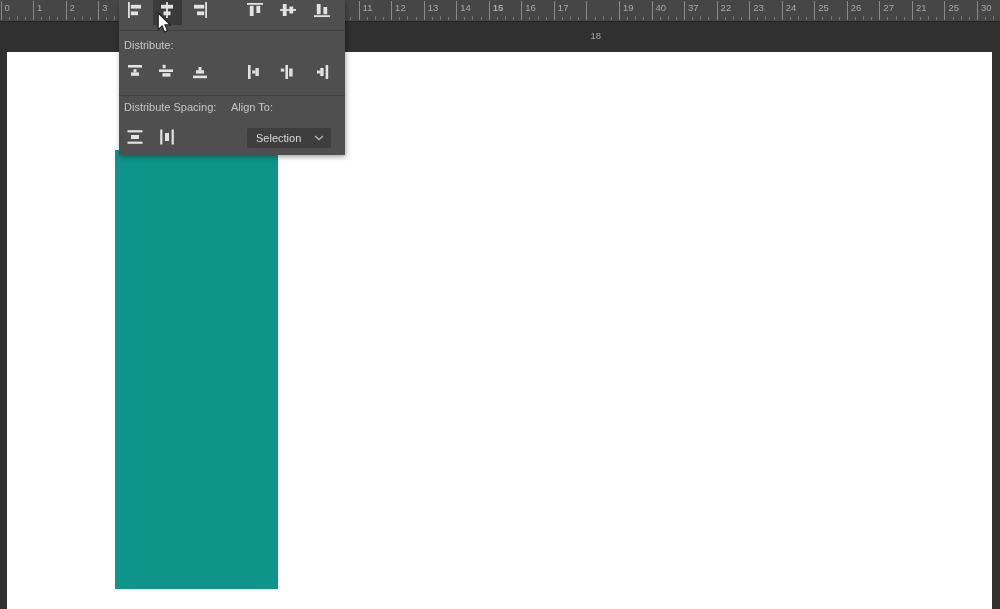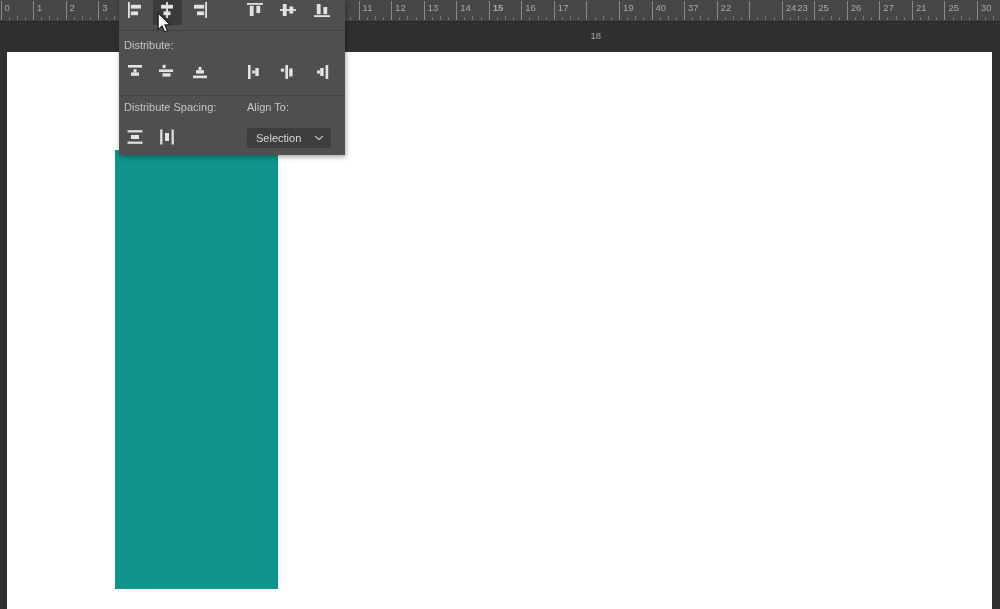--- a/index.html
+++ b/index.html
@@ -154,21 +154,21 @@
       <span class="ruler-num" style="left: 688.05px;">37</span>
       <div class="tick-minor" style="left: 692.188px; height: 3px;"></div>
       <div class="tick-minor" style="left: 700.325px; height: 4px;"></div>
       <div class="tick-minor" style="left: 708.462px; height: 3px;"></div>
       <div class="tick-major" style="left: 716.6px;"></div>
       <span class="ruler-num" style="left: 720.6px;">22</span>
       <div class="tick-minor" style="left: 724.737px; height: 3px;"></div>
       <div class="tick-minor" style="left: 732.875px; height: 4px;"></div>
       <div class="tick-minor" style="left: 741.012px; height: 3px;"></div>
       <div class="tick-major" style="left: 749.15px;"></div>
-      <span class="ruler-num" style="left: 753.15px; margin-left: 44px;">23</span>
+      <span class="ruler-num" style="left: 753.15px;">23</span>
       <div class="tick-minor" style="left: 757.288px; height: 3px;"></div>
       <div class="tick-minor" style="left: 765.425px; height: 4px;"></div>
       <div class="tick-minor" style="left: 773.562px; height: 3px;"></div>
       <div class="tick-major" style="left: 781.7px;"></div>
       <span class="ruler-num" style="left: 785.7px;">24</span>
       <div class="tick-minor" style="left: 789.837px; height: 3px;"></div>
       <div class="tick-minor" style="left: 797.975px; height: 4px;"></div>
       <div class="tick-minor" style="left: 806.112px; height: 3px;"></div>
       <div class="tick-major" style="left: 814.25px;"></div>
       <span class="ruler-num" style="left: 818.25px;">25</span>
@@ -293,21 +293,21 @@
           <rect x="3" y="6.5" width="3.2" height="3"></rect>
             <rect x="6.2" y="4" width="3.4" height="8"></rect>
             <rect x="11.6" y="1" width="2.6" height="14"></rect>
         </svg>
       </button>
     </div>
 
     <div class="sep" style="top:95px"></div>
 
     <div class="plabel" style="left:5px;top:101px">Distribute Spacing:</div>
-    <div class="plabel" style="left:128px;top:101px">Align To:</div>
+    <div class="plabel" style="left:112px;top:101px">Align To:</div>
 
     <div>
       <button class="ibtn" style="left:2.5px;top:126px">
         <svg width="16" height="16" fill="#e2e2e2">
           <rect x="0.5" y="1.2" width="15" height="2.2"></rect>
             <rect x="4" y="6" width="8" height="4"></rect>
             <rect x="0.5" y="12.6" width="15" height="2.2"></rect>
         </svg>
       </button>
       <button class="ibtn" style="left:35px;top:126px">

